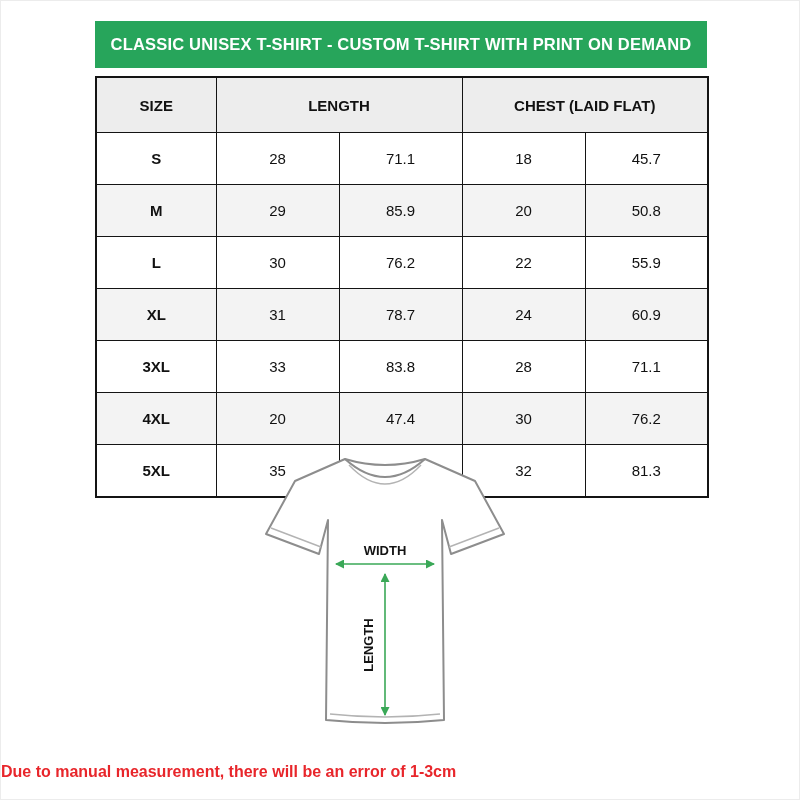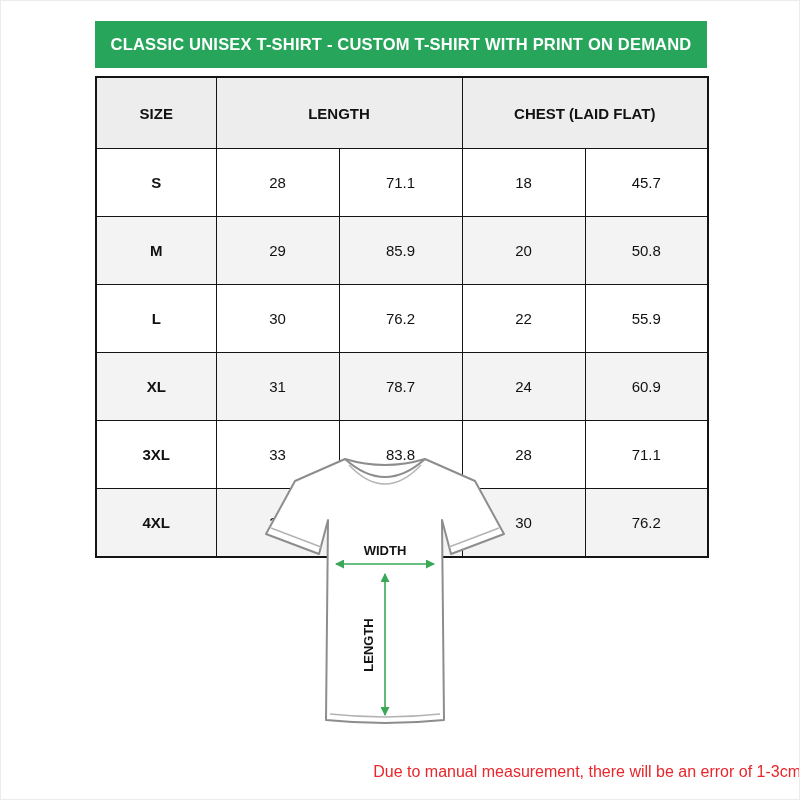--- a/index.html
+++ b/index.html
@@ -36,21 +36,21 @@
     border-collapse: collapse;
     table-layout: fixed;
     border: 2px solid #141414;
   }
   .size-table th, .size-table td {
     border: 1px solid #141414;
     text-align: center;
     vertical-align: middle;
     font-size: 15px;
     color: #111;
-    padding: 16px;
+    padding: 8px;
   }
   .size-table thead th {
     height: 38px;
     background: #ededed;
     font-weight: bold;
   }
   .size-table tbody td { height: 35px; }
   .size-table tbody tr:nth-child(even) { background: #f3f3f3; }
   .size-table td.size-col { font-weight: bold; }
   .diagram-wrap {
@@ -62,23 +62,23 @@
   .svg-label {
     font-family: "Liberation Sans", sans-serif;
     font-size: 13px;
     font-weight: bold;
     fill: #141414;
   }
   .footer-note {
     position: absolute;
     top: 762px; left: 0;
     width: 800px;
-    text-align: right;
+    text-align: left;
     font-size: 16px;
-    font-weight: normal;
+    font-weight: bold;
     color: #e8262b;
   }
 </style>
 </head>
 <body>
 
 <div class="page">
 
   <div class="banner">
     <span>CLASSIC UNISEX T-SHIRT - CUSTOM T-SHIRT WITH PRINT ON DEMAND</span>
@@ -135,20 +135,27 @@
         <td>28</td>
         <td>71.1</td>
       </tr>
       <tr>
         <td class="size-col">4XL</td>
         <td>20</td>
         <td>47.4</td>
         <td>30</td>
         <td>76.2</td>
       </tr>
+      <tr>
+        <td class="size-col">5XL</td>
+        <td>35</td>
+        <td>88.9</td>
+        <td>32</td>
+        <td>81.3</td>
+      </tr>
     </tbody>
   </table>
 
   <div class="diagram-wrap">
     <svg viewBox="0 0 320 326" xmlns="http://www.w3.org/2000/svg">
       <defs>
         <marker id="ah" markerWidth="9" markerHeight="9" refX="8" refY="4.5" orient="auto-start-reverse" markerUnits="userSpaceOnUse">
           <path d="M0,0 L9,4.5 L0,9 Z" fill="#3aa857"></path>
         </marker>
       </defs>

